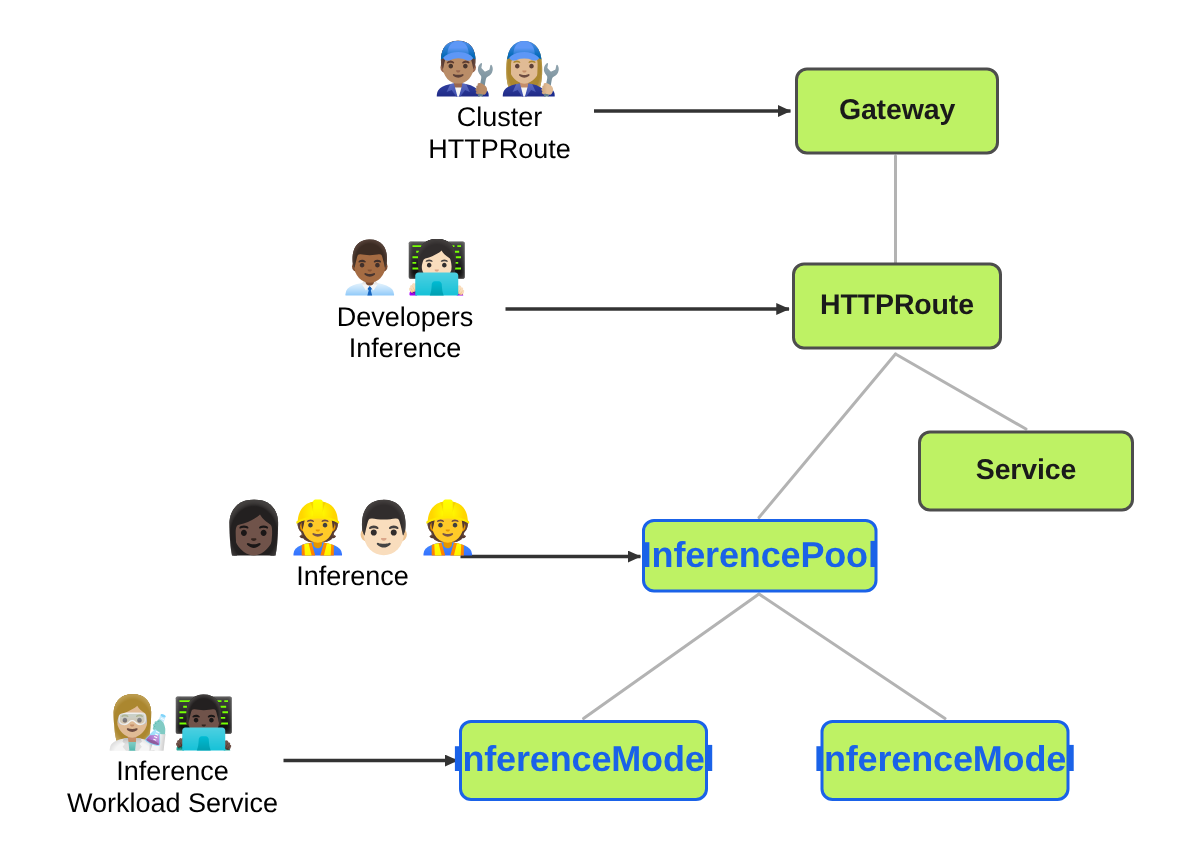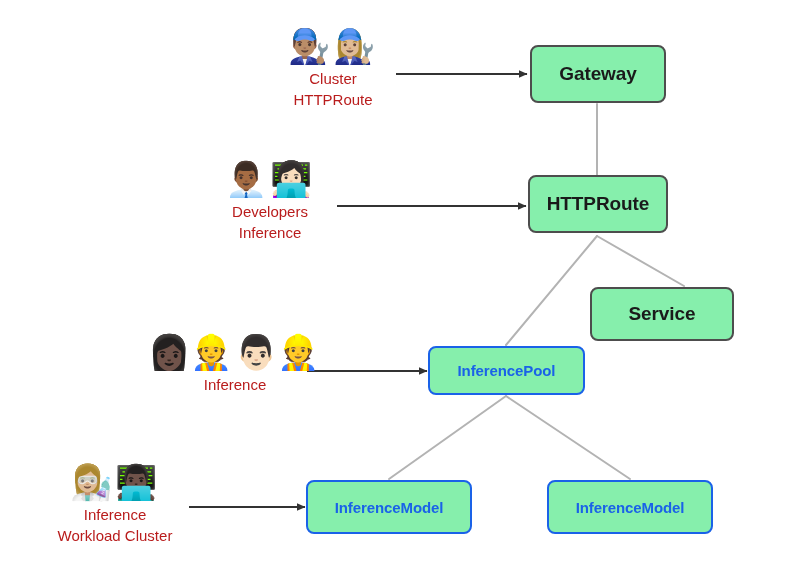--- a/index.html
+++ b/index.html
@@ -27,57 +27,57 @@
   }
 
   
   .node {
     position: absolute;
     box-sizing: border-box;
     display: flex;
     align-items: center;
     justify-content: center;
     border-radius: 8px;
-    background: #86efac;
+    background: #bef264;
     font-weight: bold;
     text-align: center;
     white-space: nowrap;
     letter-spacing: -0.1px;
   }
   .node.plain {
     border: 2px solid #4d4d4d;
     color: #1a1a1a;
     font-size: 19px;
   }
   .node.accent {
     border: 2px solid #1a62e8;
     color: #1a62e8;
-    font-size: 15px;
+    font-size: 24px;
   }
 
   
   .actor {
     position: absolute;
     display: flex;
     flex-direction: column;
     align-items: center;
     width: 220px;
   }
   .actor-emojis {
     font-family: "DejaVu Sans", sans-serif;
     font-size: 34px;
     line-height: 40px;
     letter-spacing: 2px;
     white-space: nowrap;
     user-select: none;
   }
   .actor-label {
     margin-top: 2px;
-    color: #b91c1c;
-    font-size: 15px;
+    color: #000000;
+    font-size: 18px;
     line-height: 21px;
     text-align: center;
     white-space: nowrap;
   }
   .actor-label span {
     display: block;
   }
 </style>
 </head>
 <body>
@@ -105,21 +105,21 @@
       </g>
   </svg>
 
   <div id="nodes-layer">
       <div class="node plain" style="left: 530px; top: 45px; width: 136px; height: 58px;">
         <span>Gateway</span>
       </div>
       <div class="node plain" style="left: 528px; top: 175px; width: 140px; height: 58px;">
         <span>HTTPRoute</span>
       </div>
-      <div class="node plain" style="left: 590px; top: 287px; width: 144px; height: 54px;">
+      <div class="node plain" style="left: 612px; top: 287px; width: 144px; height: 54px;">
         <span>Service</span>
       </div>
       <div class="node accent" style="left: 428px; top: 346px; width: 157px; height: 49px;">
         <span>InferencePool</span>
       </div>
       <div class="node accent" style="left: 306px; top: 480px; width: 166px; height: 54px;">
         <span>InferenceModel</span>
       </div>
       <div class="node accent" style="left: 547px; top: 480px; width: 166px; height: 54px;">
         <span>InferenceModel</span>
@@ -143,18 +143,18 @@
       <div class="actor" style="left: 125px; top: 332px;">
         <div class="actor-emojis">👩🏿‍👷👨🏻‍👷</div>
         <div class="actor-label">
           <span>Inference</span>
         </div>
       </div>
       <div class="actor" style="left: 5px; top: 462px;">
         <div class="actor-emojis">👩🏼‍🔬👨🏿‍💻</div>
         <div class="actor-label">
           <span>Inference</span>
-          <span>Workload Cluster</span>
+          <span>Workload Service</span>
         </div>
       </div>
     </div>
 
 </div>
 
 </body></html>

